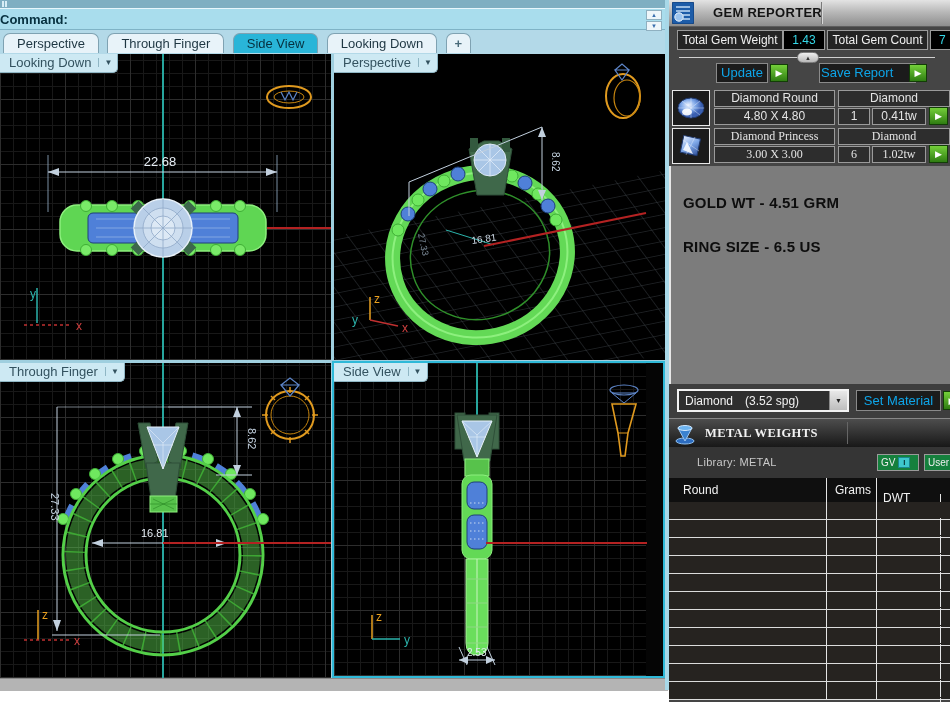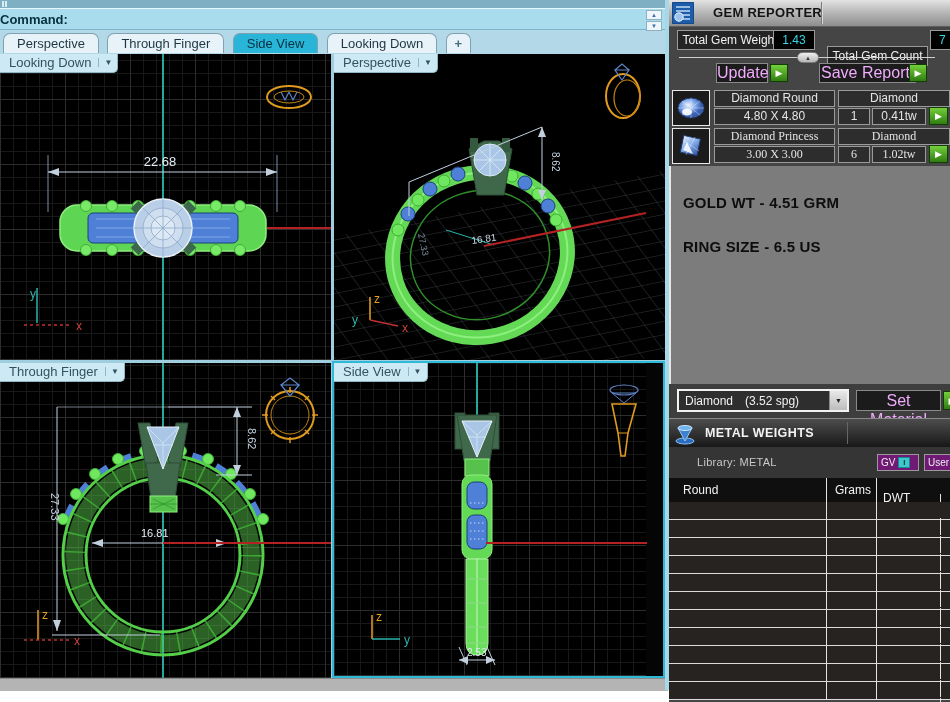--- a/index.html
+++ b/index.html
@@ -29,39 +29,39 @@
   #left-bottom-strip{left:0;top:678px;width:668px;height:12px;background:#b4b4b4;border-top:1px solid #8a8a8a;}
   
   #right-strip{left:665px;top:0;width:4px;height:690px;background:#a8d8e8;}
   #panel{left:669px;top:0;width:281px;height:702px;background:#454545;overflow:hidden;}
   #gr-header{left:0;top:0;width:281px;height:26px;background:linear-gradient(#e3e3e3,#b9b9b9 45%,#8e8e8e);border-bottom:1px solid #5d5d5d;}
   #gr-title{left:44px;top:5px;font-size:13px;font-weight:bold;color:#141414;letter-spacing:.3px;}
   #gr-divider{left:152px;top:2px;width:1px;height:22px;background:#7a7a7a;box-shadow:1px 0 0 #d8d8d8;}
   .icon-tile{left:3px;top:2px;width:22px;height:22px;}
   .panel-label-box{background:#242424;border:1px solid #9a9a9a;color:#f0f0f0;font-size:12px;text-align:center;box-sizing:border-box;}
   .val-box{background:#000;border:1px solid #9a9a9a;color:#35d8e8;font-size:12px;text-align:center;box-sizing:border-box;}
-  .dk-btn{background:#1b1b1b;border:1px solid #8a8a8a;color:#f0abfc;font-size:16px;text-align:center;box-sizing:border-box;}
+  .dk-btn{background:#1b1b1b;border:1px solid #8a8a8a;color:#0ea5e9;font-size:13px;text-align:center;box-sizing:border-box;}
   .go-btn{background:linear-gradient(#74cf3a,#2f7d12);border:1px solid #123e06;color:#fff;font-size:9px;display:flex;align-items:center;justify-content:center;box-sizing:border-box;}
   .collapse-line{left:10px;top:57px;width:256px;height:1px;background:#cfcfcf;}
   .collapse-pill{left:128px;top:52px;width:22px;height:11px;background:linear-gradient(#efefef,#b8b8b8);border:1px solid #7e7e7e;border-radius:6px;color:#333;font-size:6px;text-align:center;line-height:10px;box-sizing:border-box;}
   .gem-cell{background:#2d2d2d;border:1px solid #9a9a9a;color:#e4e4e4;font-size:12px;text-align:center;line-height:15px;box-sizing:border-box;overflow:hidden;white-space:nowrap;}
   .gem-icon-cell{background:#1b1b1b;border:1px solid #e8e8e8;box-sizing:border-box;}
   #info-area{left:0;top:166px;width:281px;height:218px;background:#7c7c7c;border-left:2px solid #e8e8e8;box-sizing:border-box;}
   .info-text{position:absolute;left:12px;color:#0d0d0d;font-size:15px;font-weight:bold;letter-spacing:.2px;}
   #dropdown-row{left:0;top:384px;width:281px;height:34px;background:#3e3e3e;}
   #mat-dropdown{left:8px;top:5px;width:172px;height:23px;background:#2e2e2e;border:2px solid #f2f2f2;box-sizing:border-box;display:flex;align-items:center;color:#f0f0f0;font-size:12px;}
   #mat-dropdown .name{padding-left:6px;}
   #mat-dropdown .spg{padding-left:12px;flex:1;}
   #mat-dropdown .dd-seg{width:17px;height:100%;background:linear-gradient(#e8e8e8,#bdbdbd);border-left:1px solid #8a8a8a;color:#222;font-size:7px;display:flex;align-items:center;justify-content:center;}
-  #mw-header{left:0;top:418px;width:281px;height:29px;background:linear-gradient(#4d4d4d,#161616);border-top:1px solid #888;border-bottom:1px solid #000;}
+  #mw-header{left:0;top:418px;width:281px;height:29px;background:linear-gradient(#4d4d4d,#161616);border-top:1px solid #888;border-bottom:1px solid #000;font-family:Liberation Serif, serif;}
   #mw-title{left:36px;top:7px;font-size:12.5px;font-weight:bold;color:#f2f2f2;letter-spacing:.4px;}
   #mw-divider{left:178px;top:3px;width:1px;height:22px;background:#666;}
   #library-row{left:0;top:447px;width:281px;height:31px;background:#353535;}
   .lib-label{left:16px;top:9px;font-size:11px;color:#c9c9c9;letter-spacing:.3px;margin-left:12px;}
-  .mini-btn{position:absolute;top:7px;height:17px;background:#701a75;border:1px solid #9a9a9a;box-sizing:border-box;display:flex;align-items:center;gap:3px;padding:0 3px;color:#eee;font-size:10px;}
+  .mini-btn{position:absolute;top:7px;height:17px;background:#15803d;border:1px solid #9a9a9a;box-sizing:border-box;display:flex;align-items:center;gap:3px;padding:0 3px;color:#eee;font-size:10px;}
   .mini-toggle{width:12px;height:11px;background:#3ec8ce;border:1px solid #19888e;color:#083a3c;font-size:8px;font-weight:bold;text-align:center;line-height:10px;box-sizing:border-box;}
   #metal-table-header{left:0;top:478px;width:281px;height:24px;background:#0f0f0f;border-bottom:1px solid #e4e4e4;display:flex;color:#f2f2f2;font-size:12px;}
   #metal-table-header .mc{display:flex;align-items:center;}
   .mc{box-sizing:border-box;}
   .mc1{width:158px;padding-left:14px;border-right:1px solid #e4e4e4;}
   .mc2{width:50px;padding-left:8px;border-right:1px solid #e4e4e4;}
   .mc3{width:64px;padding-left:6px;border-right:1px solid #e4e4e4;margin-top:16px;}
   .mc4{flex:1;}
   #metal-table-body{left:0;top:502px;width:281px;background:#1d1b19;}
   .metal-row{display:flex;height:17px;border-bottom:1px solid #dcdcdc;background:#262320;}
@@ -394,22 +394,22 @@
             <line x1="11" y1="13" x2="18" y2="13"></line>
             <line x1="11" y1="17" x2="18" y2="17"></line>
           </g>
         <circle cx="7" cy="15" r="4.2" fill="#9cc4ee" stroke="#eef6ff"></circle>
       </svg>
       <span class="abs" id="gr-title">GEM REPORTER</span>
       <div class="abs" id="gr-divider"></div>
     </div>
 
     <div class="abs panel-label-box" style="left:8px;top:30px;width:106px;height:20px;line-height:18px;">Total Gem Weight</div>
-    <div class="abs val-box" style="left:104px;top:30px;width:42px;height:20px;line-height:18px;">1.43</div>
-    <div class="abs panel-label-box" style="left:158px;top:30px;width:101px;height:20px;line-height:18px;margin-top:16px;">Total Gem Count</div>
+    <div class="abs val-box" style="left:114px;top:30px;width:42px;height:20px;line-height:18px;">1.43</div>
+    <div class="abs panel-label-box" style="left:158px;top:30px;width:101px;height:20px;line-height:18px;">Total Gem Count</div>
     <div class="abs val-box" style="left:261px;top:30px;width:40px;height:20px;line-height:18px;text-align:left;padding-left:8px;">7</div>
 
     <div class="abs collapse-line"></div>
     <div class="abs collapse-pill"><span>▲</span></div>
 
     <div class="abs dk-btn" style="left:47px;top:63px;width:52px;height:20px;line-height:18px;">Update</div>
     <div class="abs go-btn" style="left:101px;top:64px;width:18px;height:18px;">
         <span>▶</span>
       </div>
     <div class="abs dk-btn" style="left:150px;top:63px;width:97px;height:20px;line-height:18px;text-align:left;padding-left:1px;">Save Report</div>

